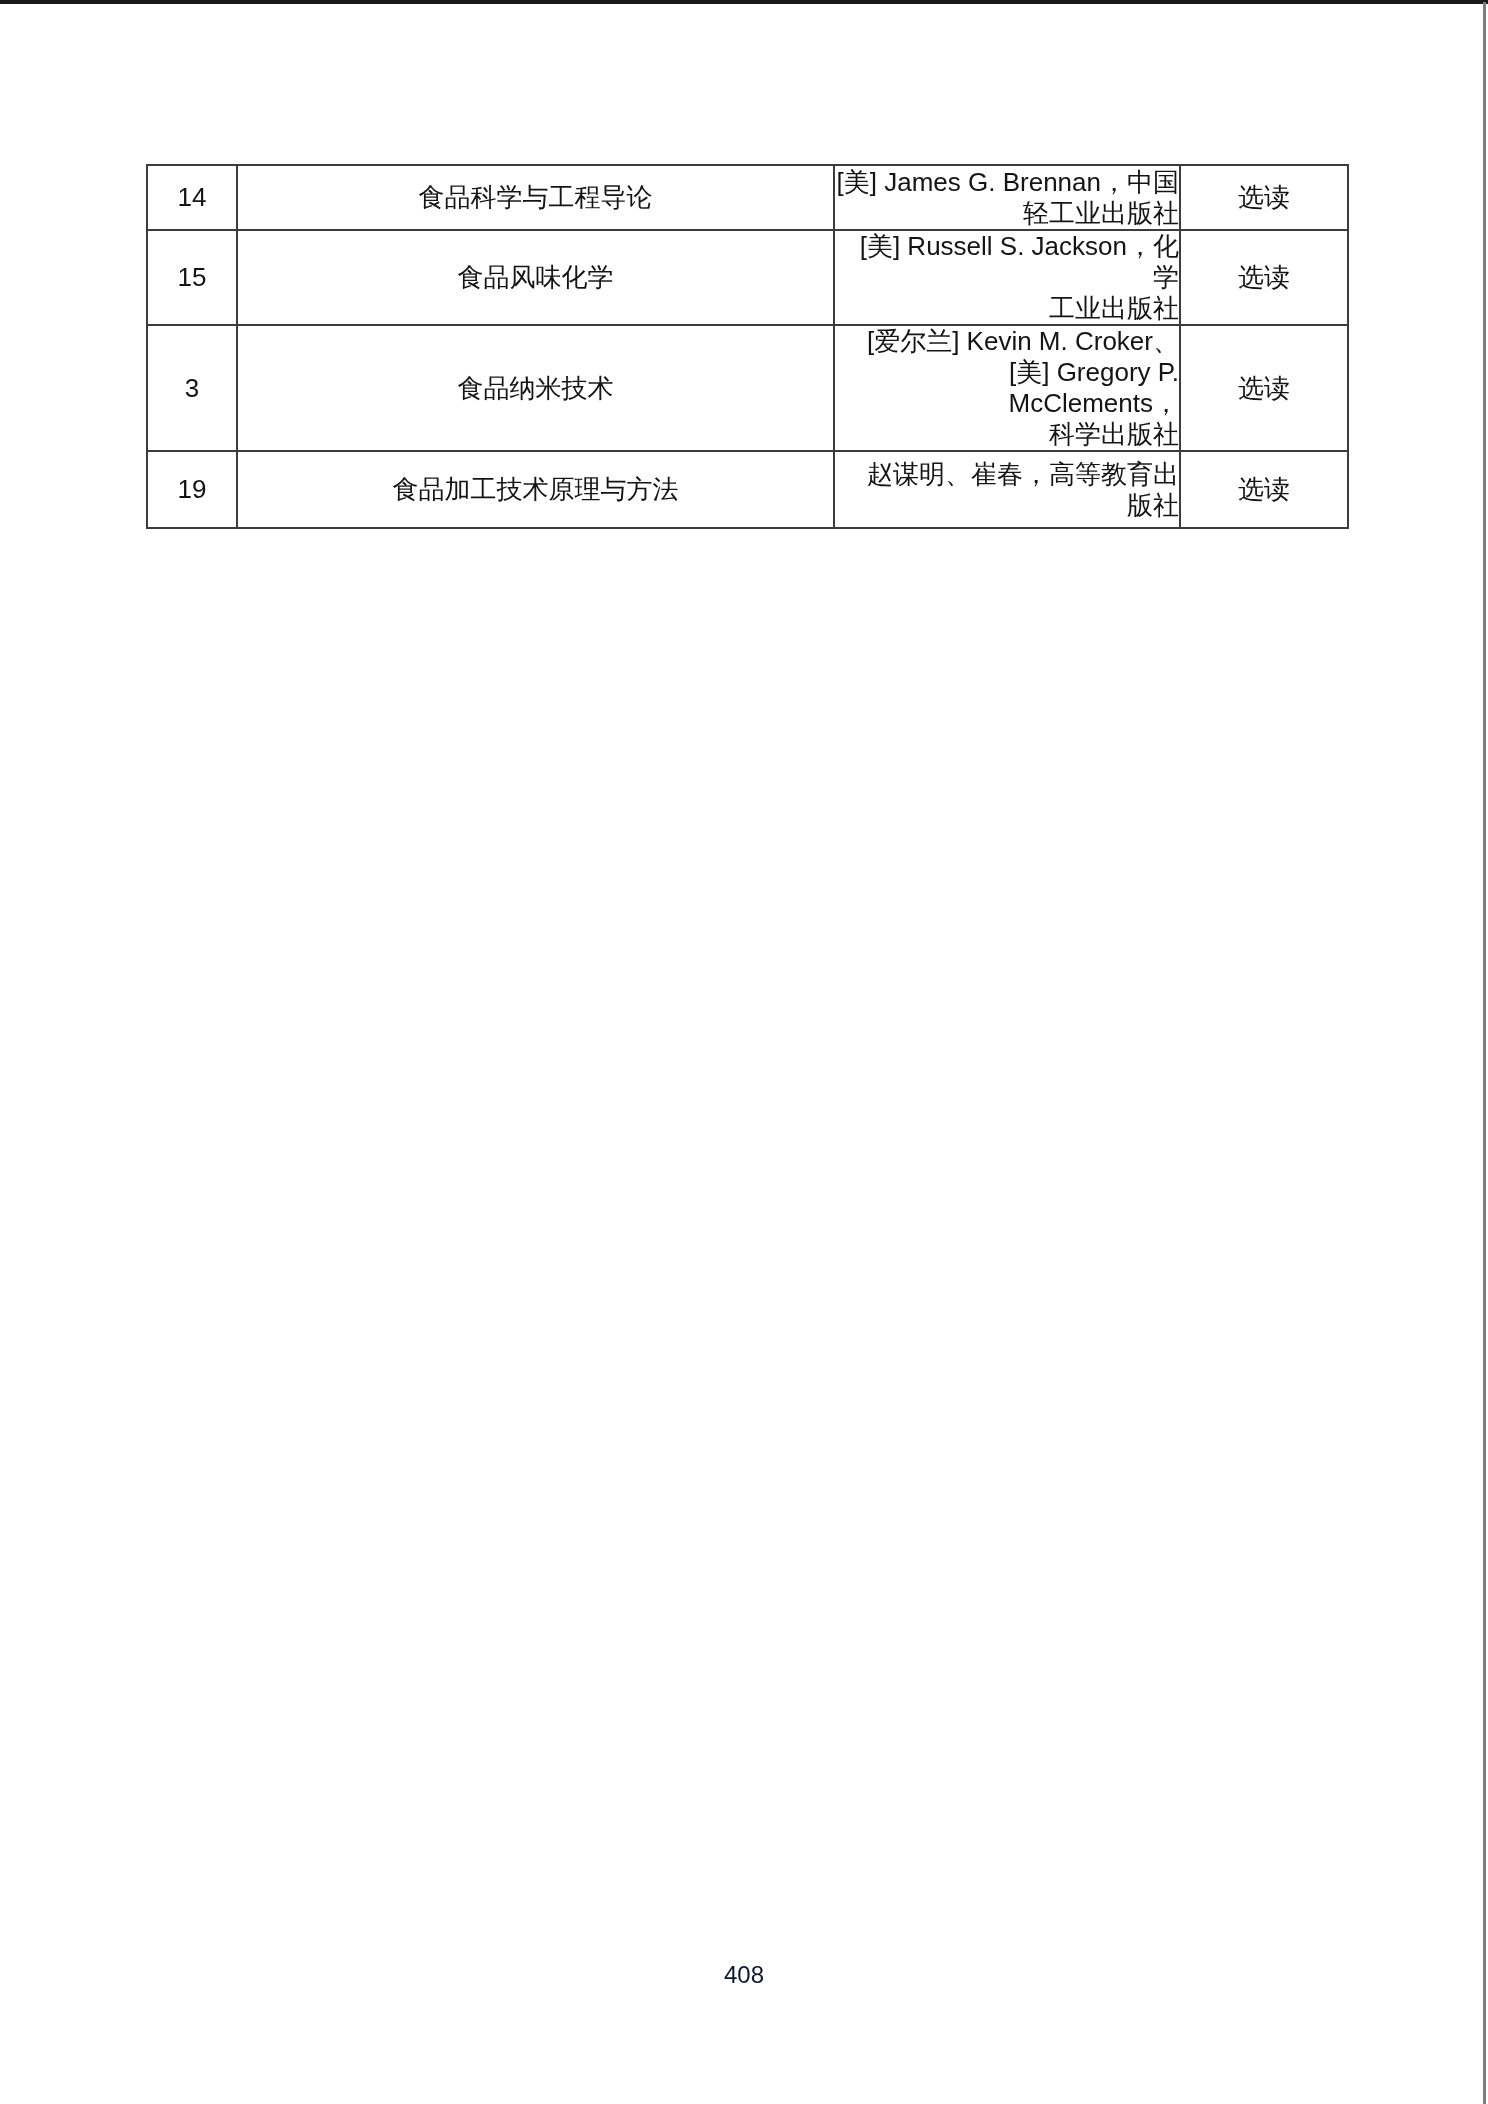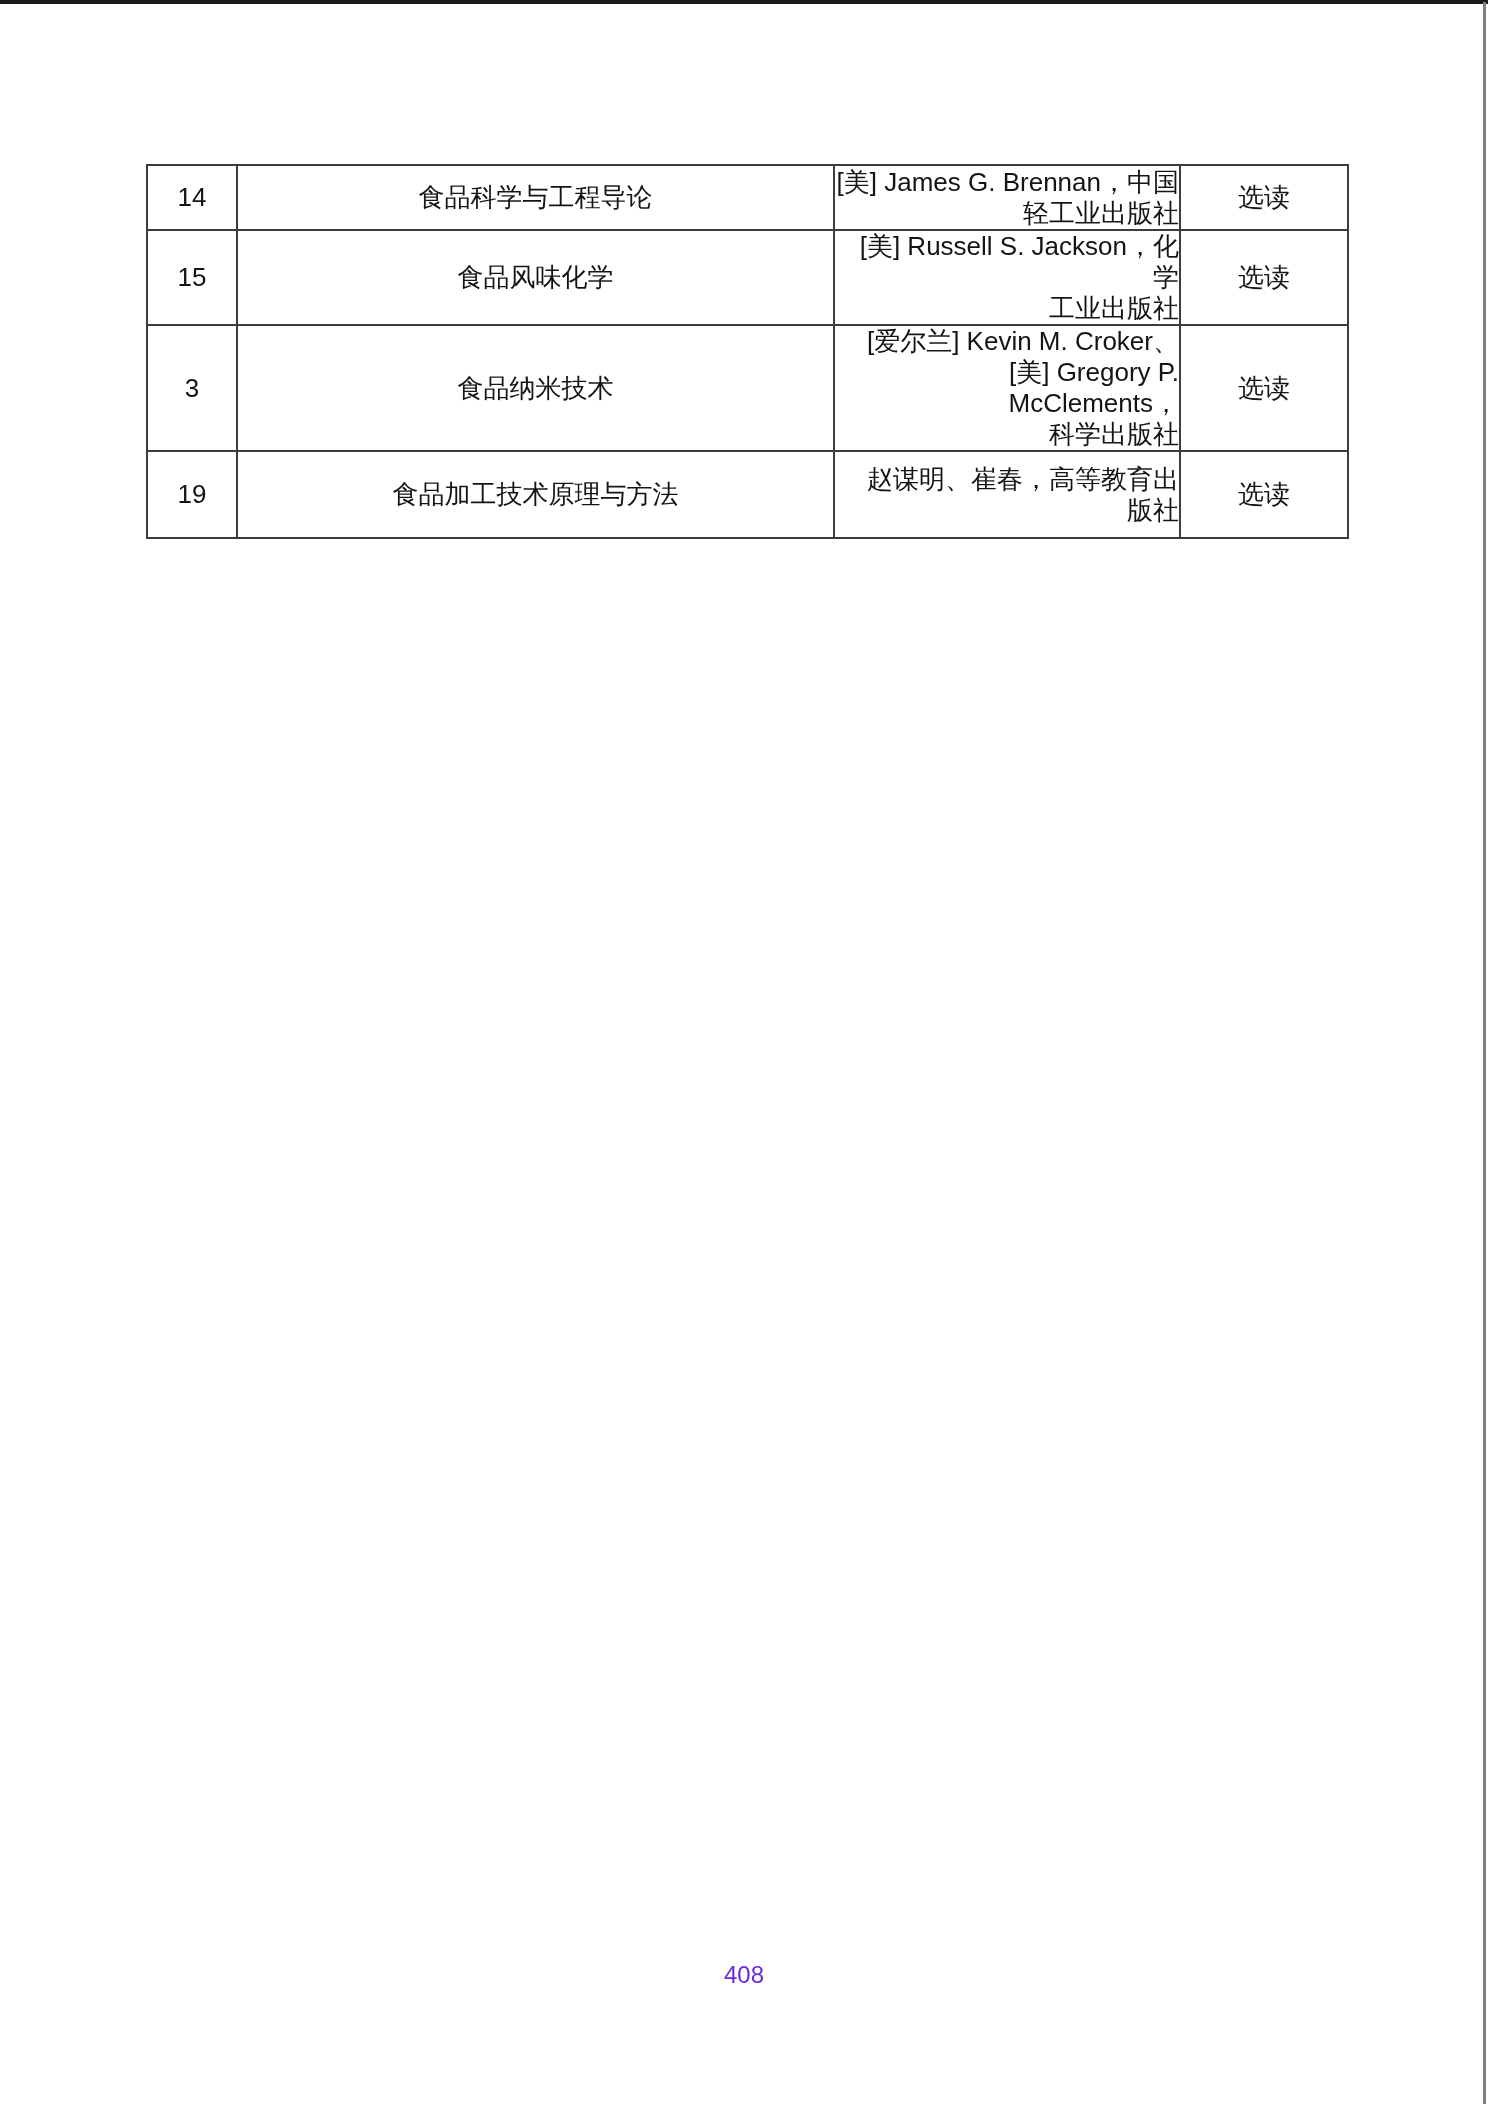--- a/index.html
+++ b/index.html
@@ -50,29 +50,29 @@
   }
   td.c-no     { text-align: center; border-radius: 17px; }
   td.c-title  { text-align: center; padding-left: 14px; padding-right: 6px; }
   td.c-auth   { text-align: right; padding-left: 8px; padding-right: 4px; white-space: pre-line; }
   td.c-status { text-align: center; }
   tr.rh-a { height: 65px; }
   tr.rh-b { height: 65px; }
   tr.rh-c { height: 34px; }
   tr.rh-d { height: 101px; }
   tr.rh-e { height: 34px; }
-  tr.rh-f { height: 87px; }
+  tr.rh-f { height: 77px; }
   
   .page-number {
     position: absolute;
     left: 0; top: 1961px;
     width: 1488px;
     text-align: center;
     font-size: 24px;
-    color: #6d28d9;
+    color: #0f172a;
   }
 </style>
 </head>
 <body>
 
 <div class="page">
 
   <div class="top-edge"></div>
   <div class="right-edge"></div>
 

